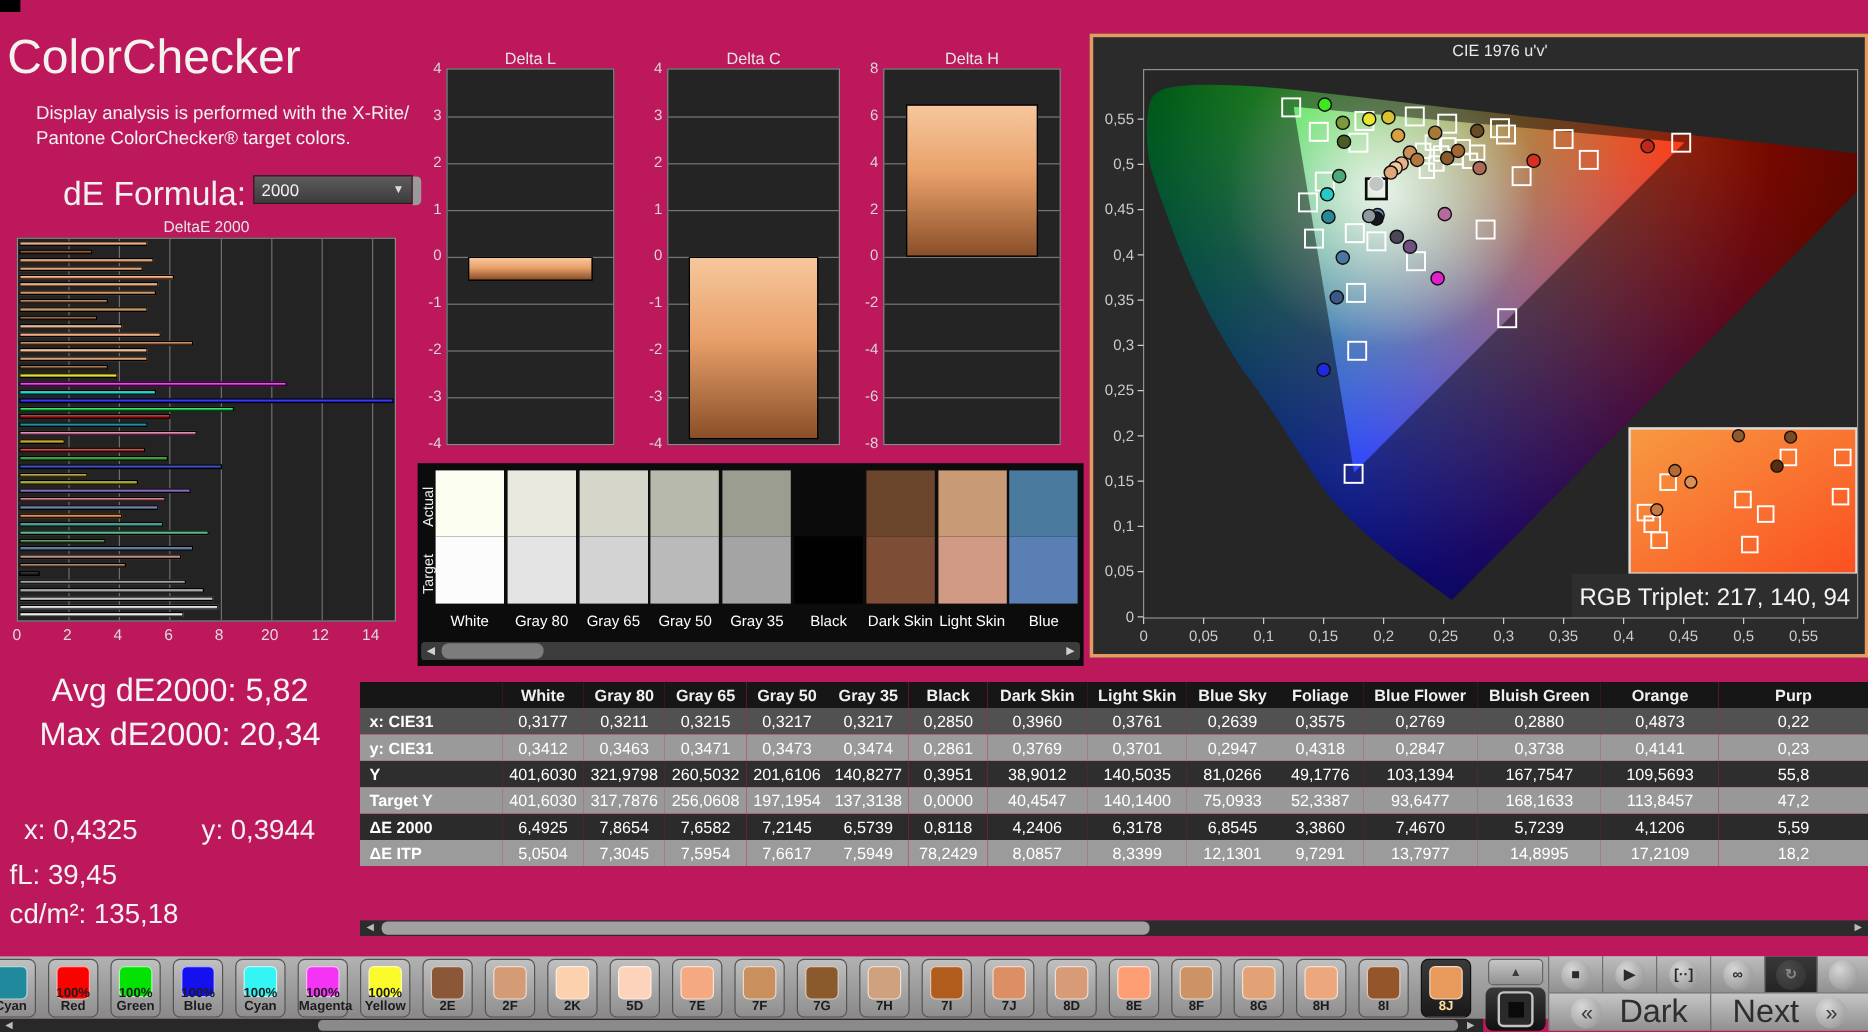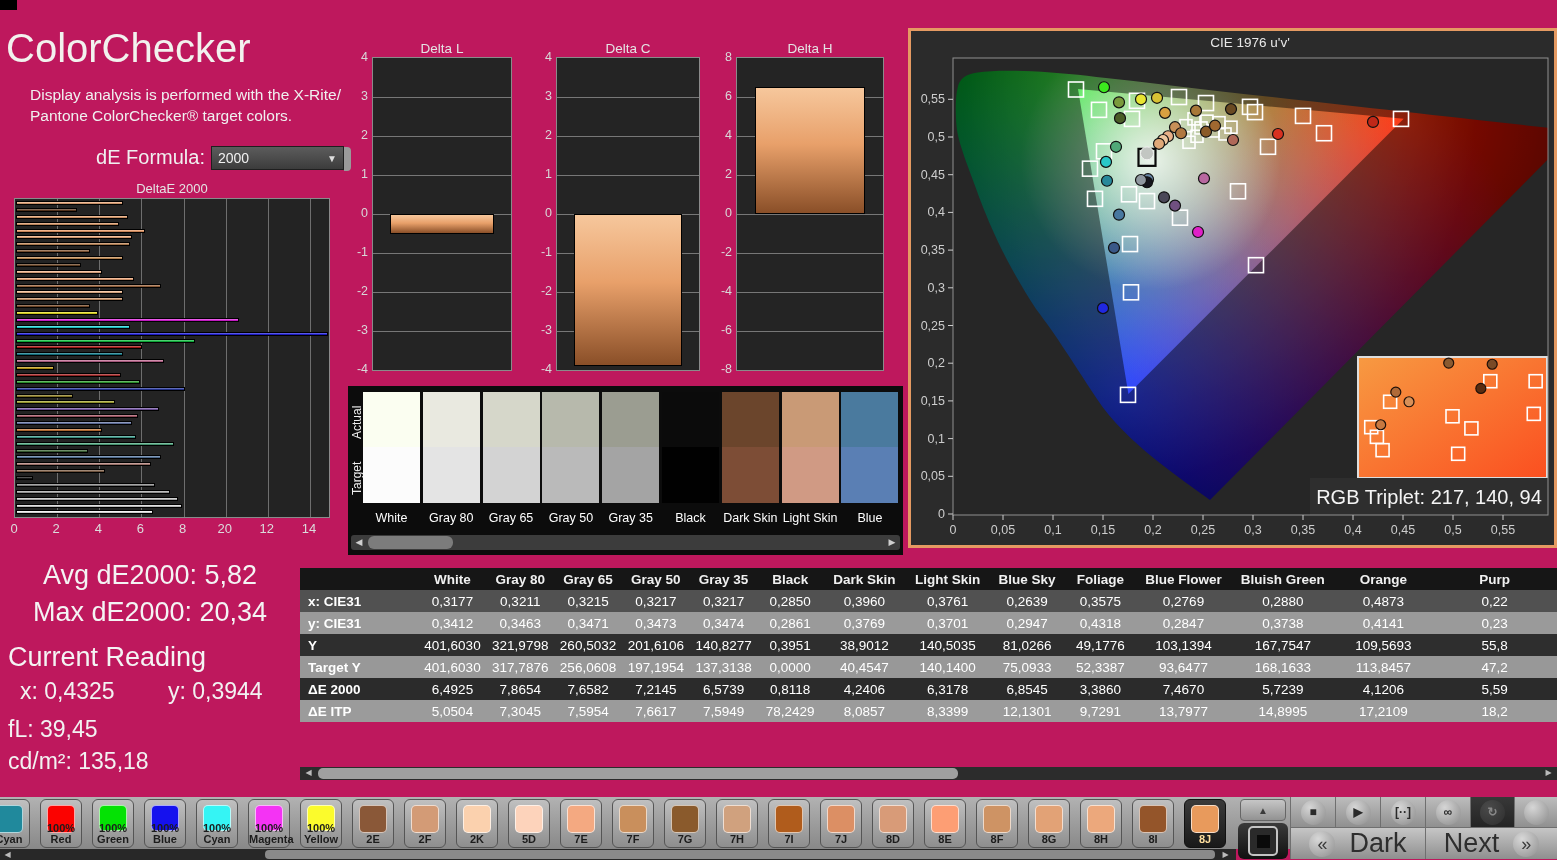--- a/index.html
+++ b/index.html
@@ -3,21 +3,21 @@
 <meta charset="utf-8">
 <style>
   html,body{margin:0;padding:0;background:#222;}
   #stage{position:relative;width:1557px;height:860px;background:#be185d;overflow:hidden;
          font-family:"Liberation Sans",sans-serif;color:#eee;}
   .abs{position:absolute;}
   
   #corner-box{left:0;top:0;width:17px;height:10px;background:#000;}
   #page-title{left:6px;top:26px;font-size:40px;color:#f2f2ee;letter-spacing:0;}
   #page-desc{left:30px;top:84px;width:330px;font-size:15.5px;line-height:21px;color:#f0f0f0;}
-  #formula-label{left:0px;top:146px;width:205px;text-align:right;font-size:20px;color:#f0f0f0;}
+  #formula-label{left:0px;top:146px;width:205px;text-align:right;font-size:28px;color:#f0f0f0;}
   #formula-select{left:211px;top:146px;width:133px;height:24px;background:linear-gradient(#5c5c5c,#3c3c3c);
       border:1px solid #1f1f1f;box-sizing:border-box;font-size:14px;color:#f0f0f0;
       display:flex;align-items:center;justify-content:space-between;padding:0 6px;cursor:pointer;}
   #side-tab{left:344px;top:147px;width:7px;height:24px;background:#9a9a9a;border-radius:0 4px 4px 0;}
   
   #de-title{left:14px;top:181px;width:316px;text-align:center;font-size:13px;color:#e4e4e4;}
   #de-plot{left:14px;top:198px;width:316px;height:320px;background:#232323;border:1px solid #8a8a8a;box-sizing:border-box;}
   .de-grid{position:absolute;top:0;bottom:0;width:1px;background:#6e6e6e;}
   #de-bars{position:absolute;left:1px;top:2px;right:1px;bottom:2px;display:flex;flex-direction:column;justify-content:space-between;}
   .de-bar{height:4px;border:1px solid #000;box-sizing:border-box;
@@ -509,21 +509,20 @@
           <line x1="37" x2="42" y1="106" y2="106" stroke="#cdcdcd"></line>
           <text x="34" y="110" text-anchor="end">0,5</text>
           <line x1="37" x2="42" y1="68.29999999999995" y2="68.29999999999995" stroke="#cdcdcd"></line>
           <text x="34" y="72.29999999999995" text-anchor="end">0,55</text>
         </g>
     </svg>
   </div>
 
   <div class="abs stat-big" style="top:560px;">Avg dE2000: 5,82</div>
   <div class="abs stat-big" style="top:597px;">Max dE2000: 20,34</div>
-  <div class="abs" style="left:8px;top:642px;font-size:27px;color:#f4f4f4;">Current Reading</div>
   <div class="abs stat-med" style="left:20px;top:678px;">x: 0,4325</div>
   <div class="abs stat-med" style="left:168px;top:678px;">y: 0,3944</div>
   <div class="abs stat-med" style="left:8px;top:716px;">fL: 39,45</div>
   <div class="abs stat-med" style="left:8px;top:748px;">cd/m²: 135,18</div>
 
   <div class="abs" id="table-wrap">
     <table id="data-table">
         <colgroup>
           <col style="width: 122px;">
           <col style="width: 68px;">

